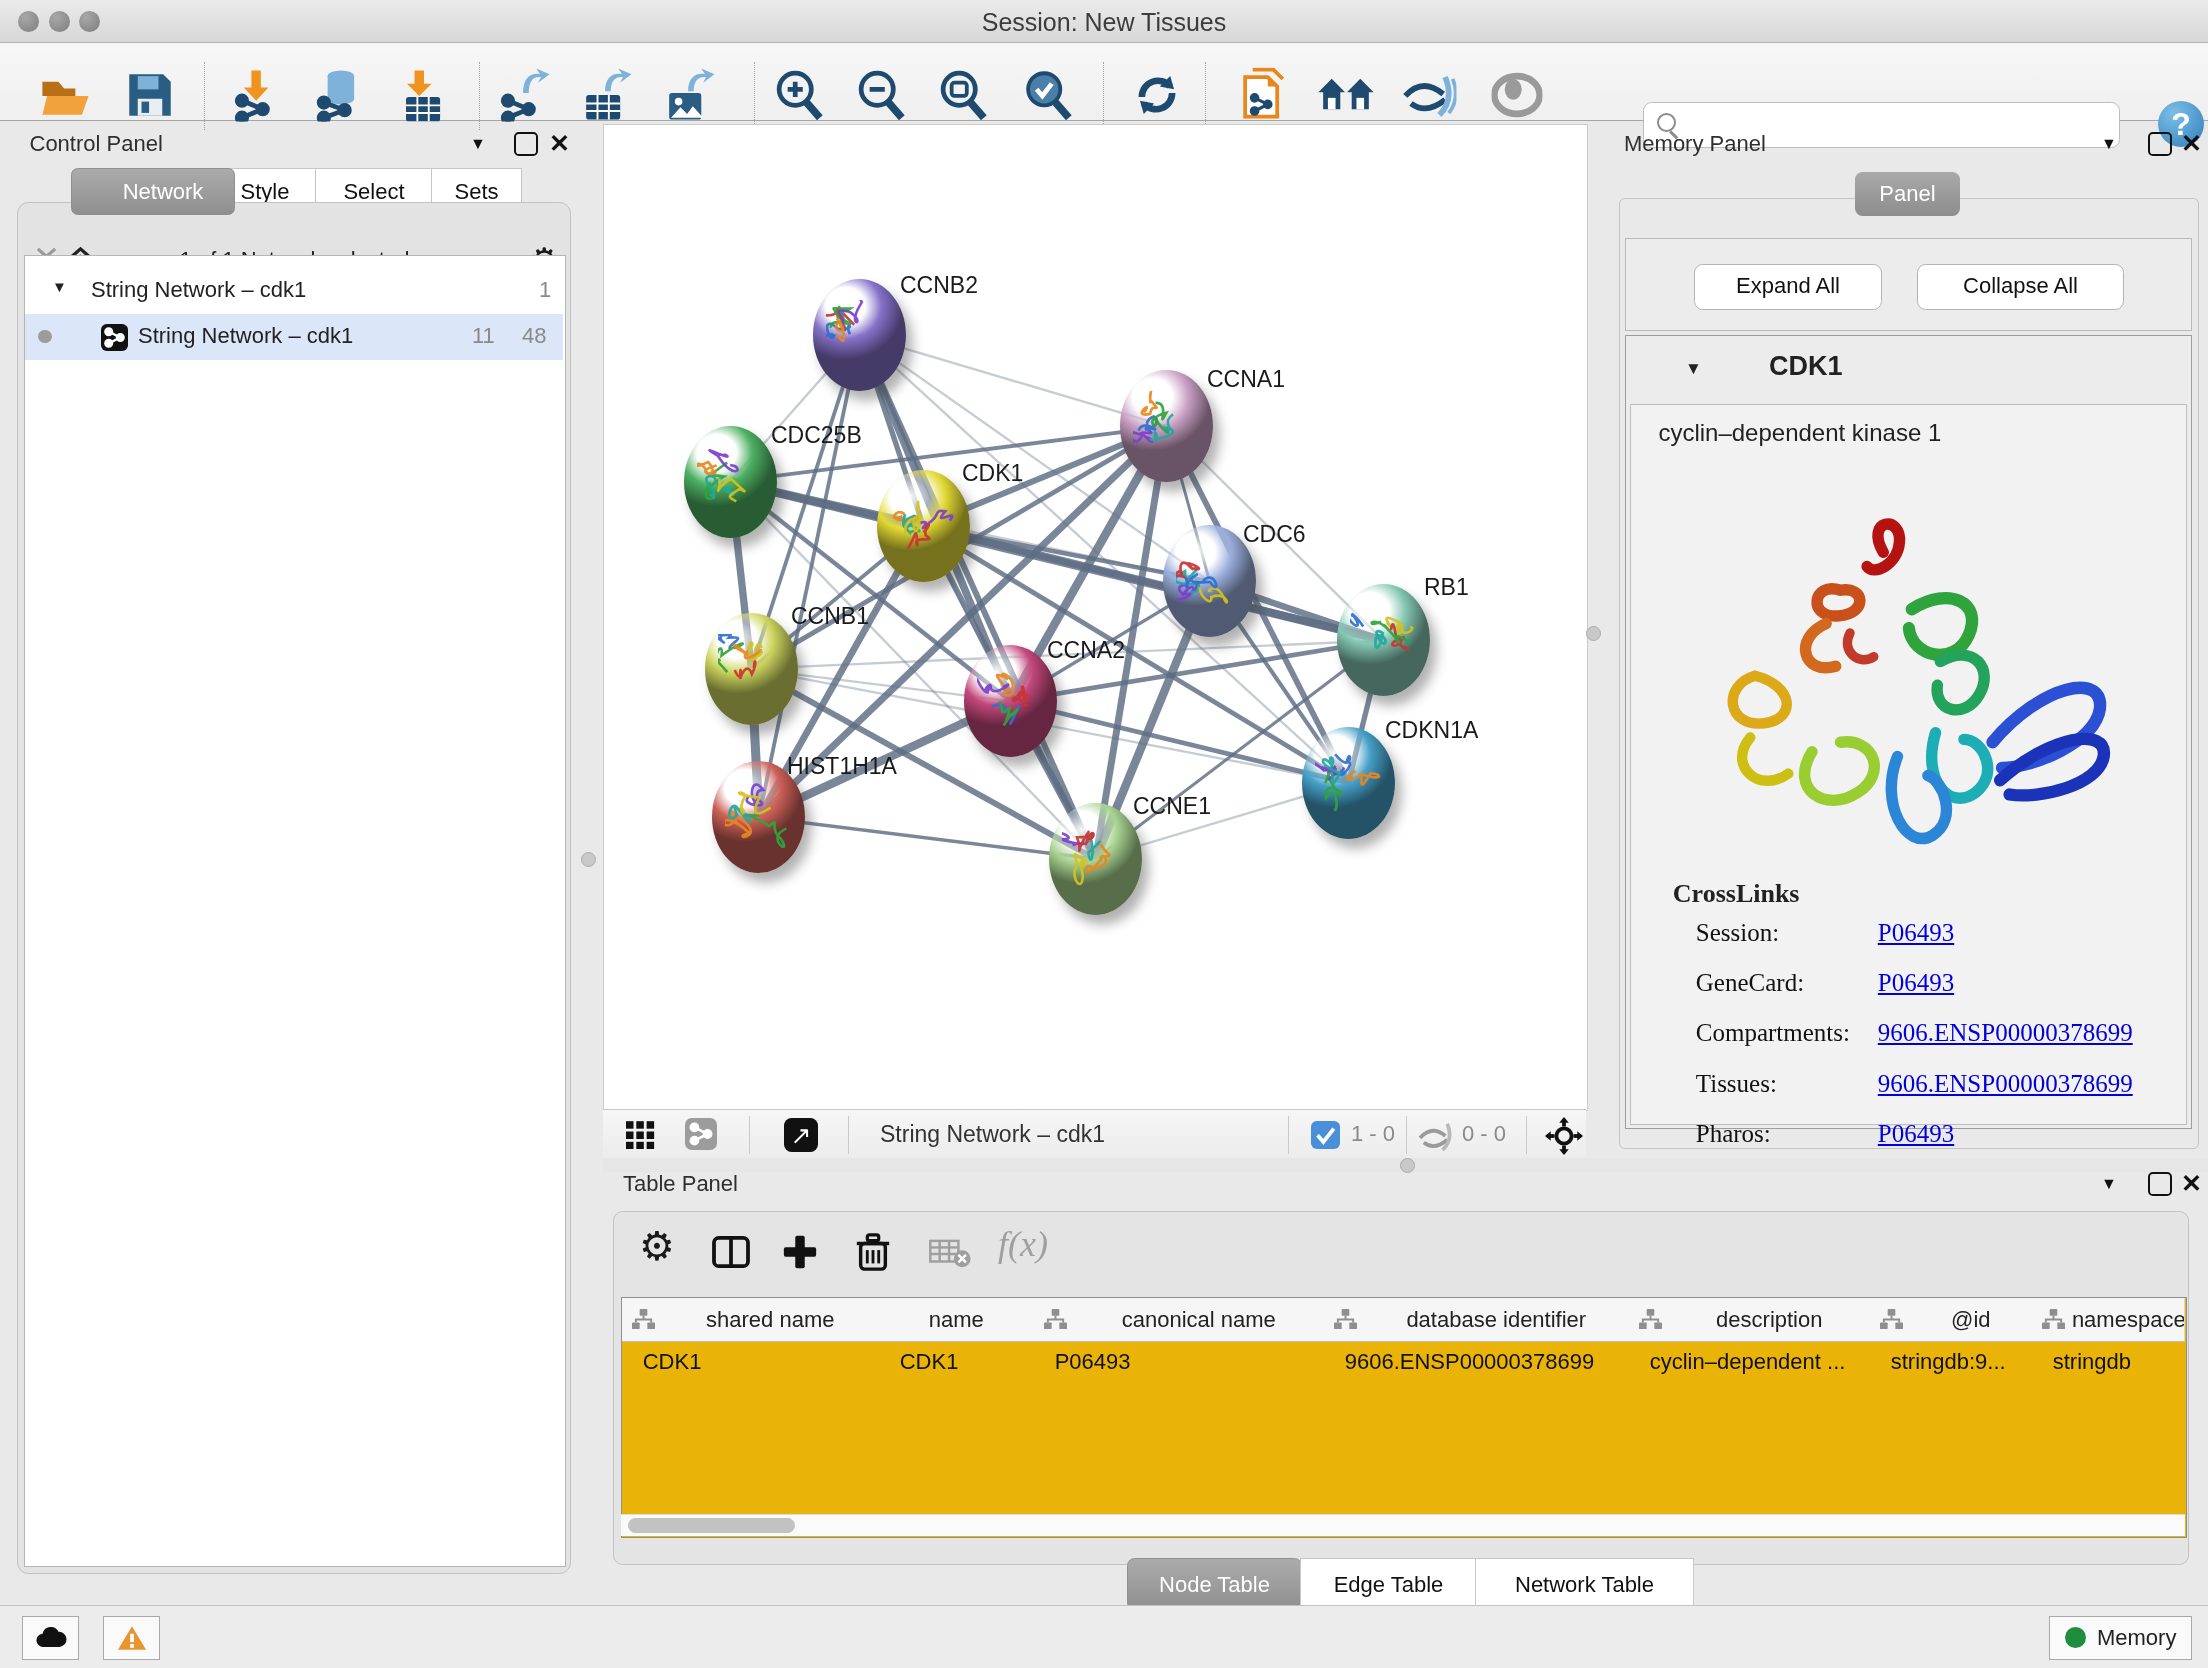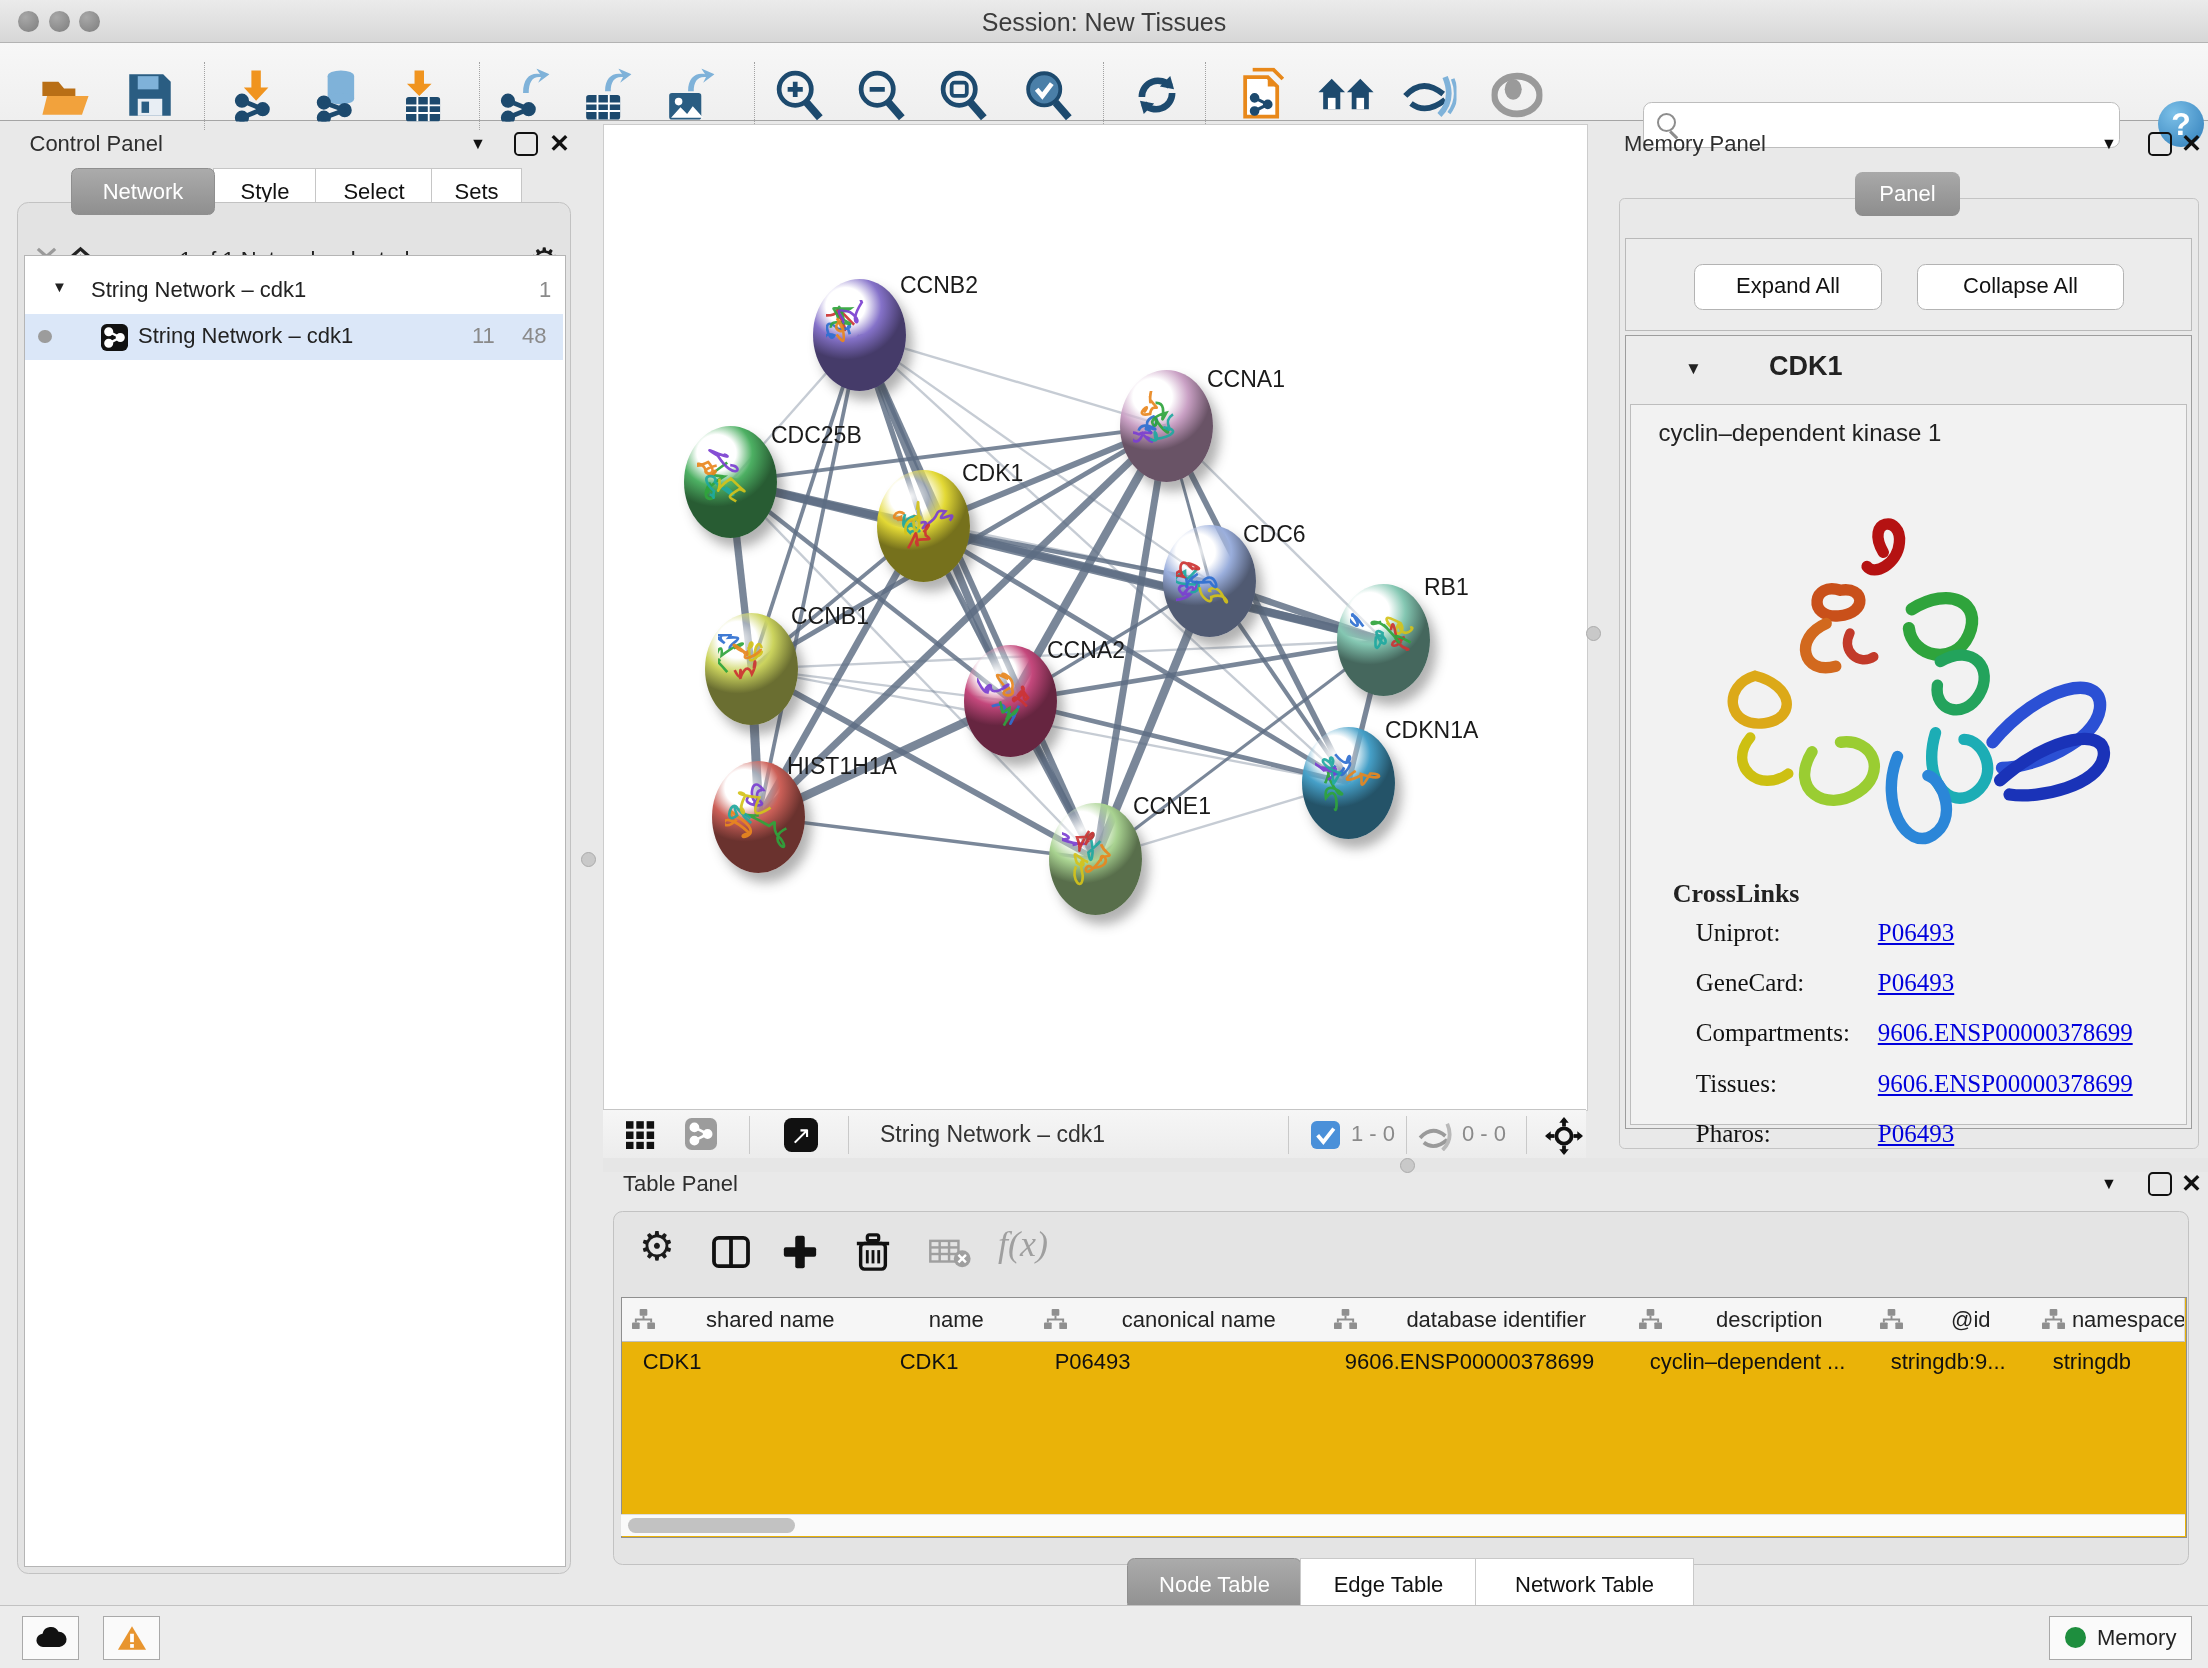--- a/index.html
+++ b/index.html
@@ -17,21 +17,21 @@
   #searchglyph:after{content:"";position:absolute;left:12.4px;top:15px;width:2.9px;height:9.5px;background:#8d8d8d;transform:rotate(-45deg);}
   #searchinput{position:absolute;left:42px;top:3.8px;width:418px;height:32px;border:none;outline:none;font-size:23px;background:transparent;}
   #helpbtn{position:absolute;left:2158px;top:58px;width:46px;height:46px;border-radius:50%;background:radial-gradient(circle at 35% 28%,#7cc0e8,#2e7cb8);color:#fff;font-size:32px;font-weight:bold;text-align:center;line-height:46px;}
   
   .ph-title{position:absolute;font-size:22px;color:#2e2e2e;}
   .ph-caret{position:absolute;font-size:16px;color:#111;}
   .ph-float{position:absolute;width:20px;height:20px;border:2.9px solid #111;border-radius:4.8px;}
   .ph-close{position:absolute;font-size:25px;font-weight:bold;color:#111;line-height:25px;}
   
   .cp-tab{position:absolute;top:168px;height:45px;line-height:45px;text-align:center;background:#fff;border:1px solid #c6c6c6;color:#111;}
-  .cp-tab.active{background:linear-gradient(#ababab,#8f8f8f);color:#fff;border-color:#8f8f8f;border-radius:6.7px;z-index:3;}
+  .cp-tab.active{background:linear-gradient(#ababab,#8f8f8f);color:#fff;border-color:#8f8f8f;border-radius:6.7px;z-index:3;padding-left:20px;}
   #cpbox{position:absolute;left:17px;top:202px;width:552px;height:1370px;background:#e3e3e3;border:1px solid #c2c2c2;border-radius:11.4px;}
   #treebox{position:absolute;left:24px;top:255px;width:540px;height:1310px;background:#fff;border:1px solid #b5b5b5;}
   .chev{position:absolute;}
   #netrow1{position:absolute;left:25px;top:268px;width:538px;height:46px;}
   #netrow2{position:absolute;left:25px;top:314px;width:538px;height:46px;background:#dbe7f8;}
   .treecount{position:absolute;color:#8a8a8a;}
   .sharebadge{width:27px;height:27px;background:#111;border-radius:5.7px;display:inline-block;}
   
   #canvas{position:absolute;left:603px;top:124px;width:983px;height:985px;background:#fff;border:1px solid #ccc;overflow:hidden;}
   #edges{position:absolute;left:0;top:0;}
@@ -572,21 +572,21 @@
           <path d="M225 115 C265 90 300 108 285 142 C270 176 225 165 222 135" stroke="#2fa43c" stroke-width="13"></path>
           <path d="M255 170 C290 150 312 178 296 205 C280 232 248 222 252 195" stroke="#23a35c" stroke-width="12"></path>
           <path d="M250 245 C235 295 265 328 292 308 C318 288 300 252 280 252" stroke="#1cadb5" stroke-width="12"></path>
           <path d="M210 270 C190 320 220 370 247 353 C274 336 258 295 242 290" stroke="#2b86d8" stroke-width="12"></path>
           <path d="M310 255 C360 195 428 180 423 220 C418 255 352 282 320 282" stroke="#2b50d4" stroke-width="13"></path>
           <path d="M318 295 C370 248 432 238 427 270 C422 300 360 315 328 310" stroke="#1a33b8" stroke-width="13"></path>
         </svg>
       </div>
       <div style="position:absolute;left:42px;top:474px;font-family:'Liberation Serif',serif;font-size:26px;font-weight:bold">CrossLinks</div>
       <div id="xl-rows">
-          <div class="xl-row" style="top: 514px;">Uniprot:</div>
+          <div class="xl-row" style="top: 514px;">Session:</div>
           <div class="xl-val" style="top: 514px;"><a href="#">P06493</a></div>
           <div class="xl-row" style="top: 564px;">GeneCard:</div>
           <div class="xl-val" style="top: 564px;"><a href="#">P06493</a></div>
           <div class="xl-row" style="top: 614px;">Compartments:</div>
           <div class="xl-val" style="top: 614px;"><a href="#">9606.ENSP00000378699</a></div>
           <div class="xl-row" style="top: 665px;">Tissues:</div>
           <div class="xl-val" style="top: 665px;"><a href="#">9606.ENSP00000378699</a></div>
           <div class="xl-row" style="top: 715px;">Pharos:</div>
           <div class="xl-val" style="top: 715px;"><a href="#">P06493</a></div>
         </div>

